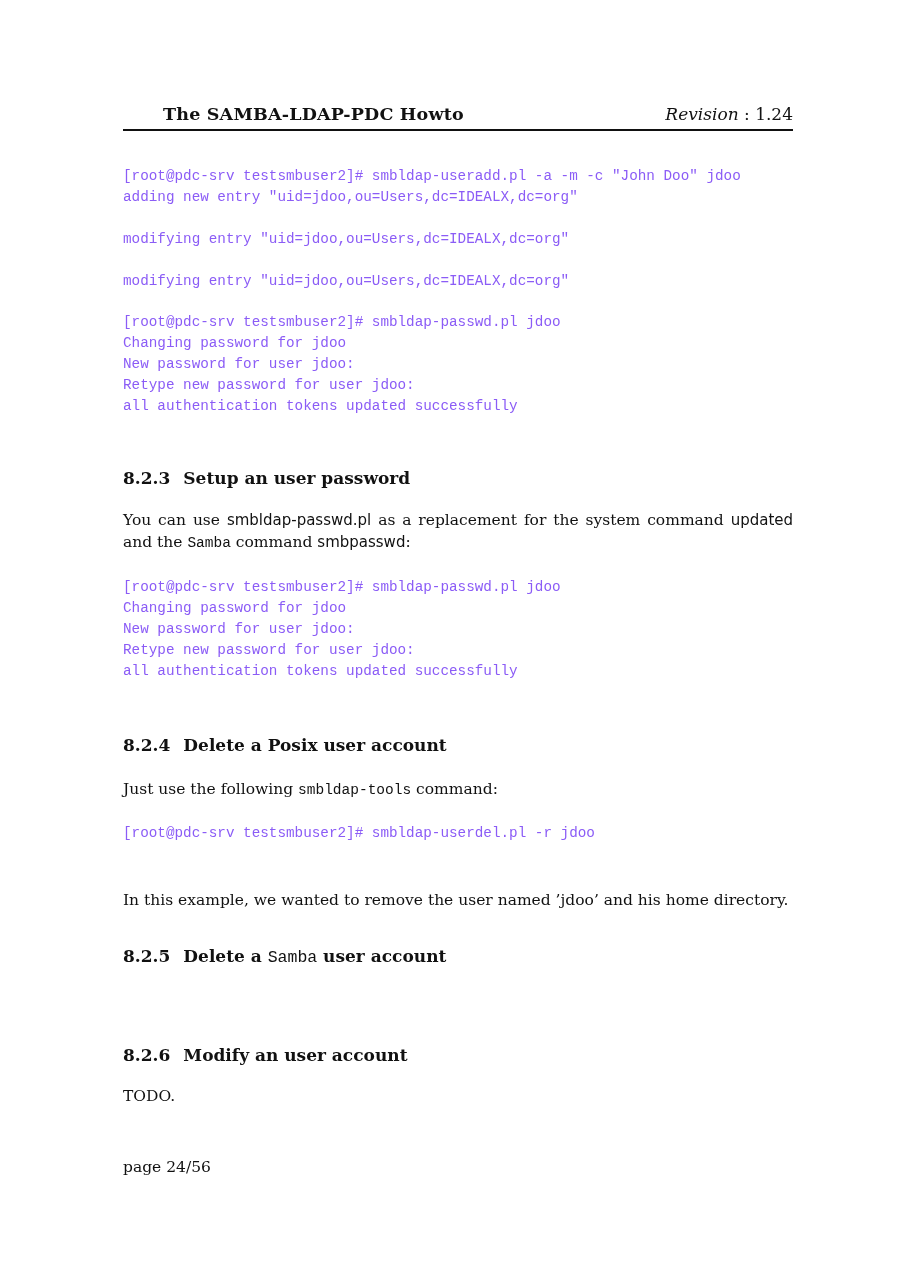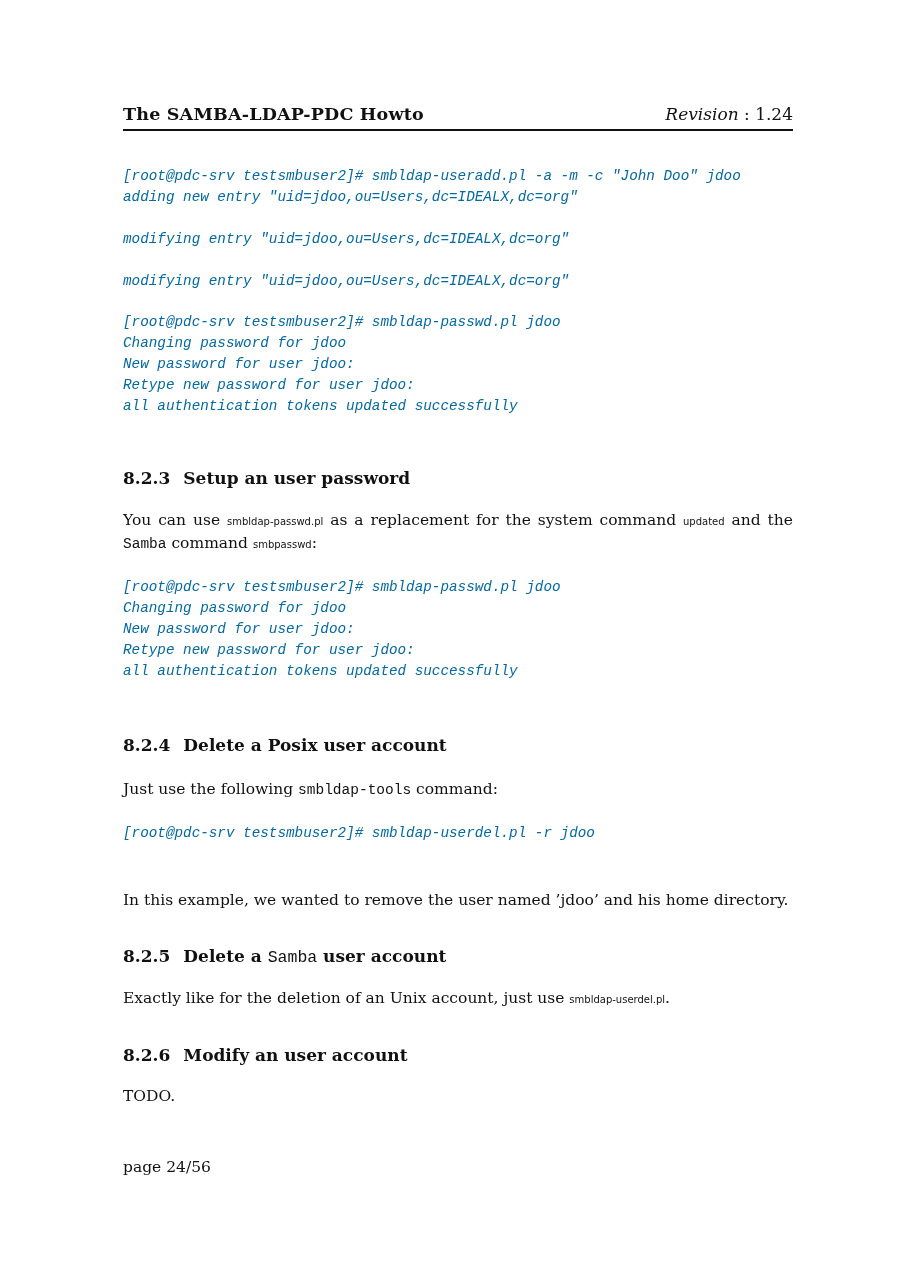--- a/index.html
+++ b/index.html
@@ -26,36 +26,36 @@
     display: flex;
     justify-content: space-between;
     align-items: baseline;
     border-bottom: 2px solid #111111;
     padding-bottom: 5px;
   }
   .doc-title {
     font-size: 17.5px;
     font-weight: bold;
     letter-spacing: 0.2px;
+    margin-left: 40px;
   }
   .revision {
     font-size: 17px;
   }
   .revision .rev-word { font-style: italic; }
 
   
   .codeblock {
     left: 123px;
     margin: 0;
     font-family: "Liberation Mono", monospace;
     font-size: 14.3px;
     line-height: 20.9px;
     white-space: pre;
-    color: #0369a1;
-    font-style: italic;
+    color: #8b5cf6;
   }
   .code-1 { top: 166px; }
   .code-2 { top: 577px; }
   .code-3 { top: 823px; }
 
   
   .section-heading {
     left: 123px;
     font-size: 17px;
     font-weight: bold;
@@ -81,21 +81,21 @@
     margin: 0;
   }
   .p-823 { top: 510px; text-align: justify; }
   .p-824 { top: 779px; }
   .p-example { top: 890px; }
   .p-825 { top: 988px; }
   .p-todo { top: 1086px; }
 
   .sf {
     font-family: "DejaVu Sans", sans-serif;
-    font-size: 10px;
+    font-size: 15px;
   }
   .ttinline {
     font-family: "Liberation Mono", monospace;
     font-size: 14.5px;
     text-align: right;
   }
   .nowrap { white-space: nowrap; }
 
   
   .page-footer {
@@ -145,21 +145,20 @@
   </div>
   <p class="abs para p-824"><span>Just use the following </span><span class="ttinline">smbldap-tools</span><span> command:</span></p>
 
   <pre class="abs codeblock code-3">[root@pdc-srv testsmbuser2]# smbldap-userdel.pl -r jdoo</pre>
 
   <p class="abs para p-example">In this example, we wanted to remove the user named ’jdoo’ and his home directory.</p>
 
   <div class="abs section-heading h-825">
     <span class="sec-num">8.2.5</span><span>Delete a </span><span class="tt">Samba</span><span> user account</span>
   </div>
-  <p class="abs para p-825"><span>Exactly like for the deletion of an Unix account, just use </span><span class="sf">smbldap-userdel.pl</span><span>.</span></p>
 
   <div class="abs section-heading h-826">
     <span class="sec-num">8.2.6</span><span>Modify an user account</span>
   </div>
   <p class="abs para p-todo">TODO.</p>
 
   <div class="abs page-footer">
     <span>page 24/56</span>
   </div>
 

